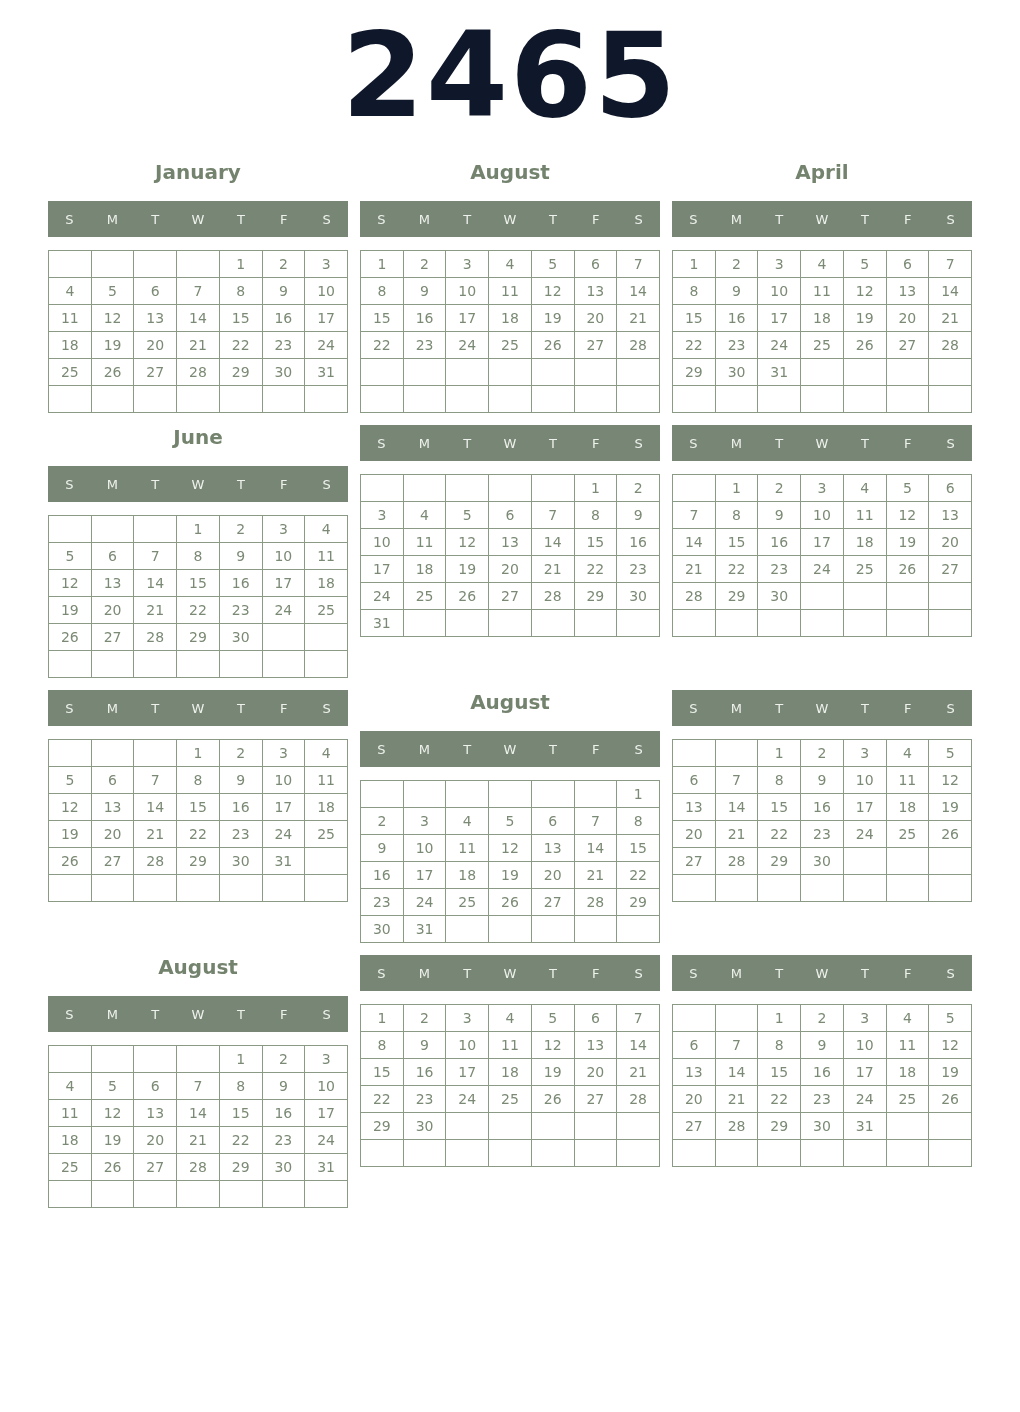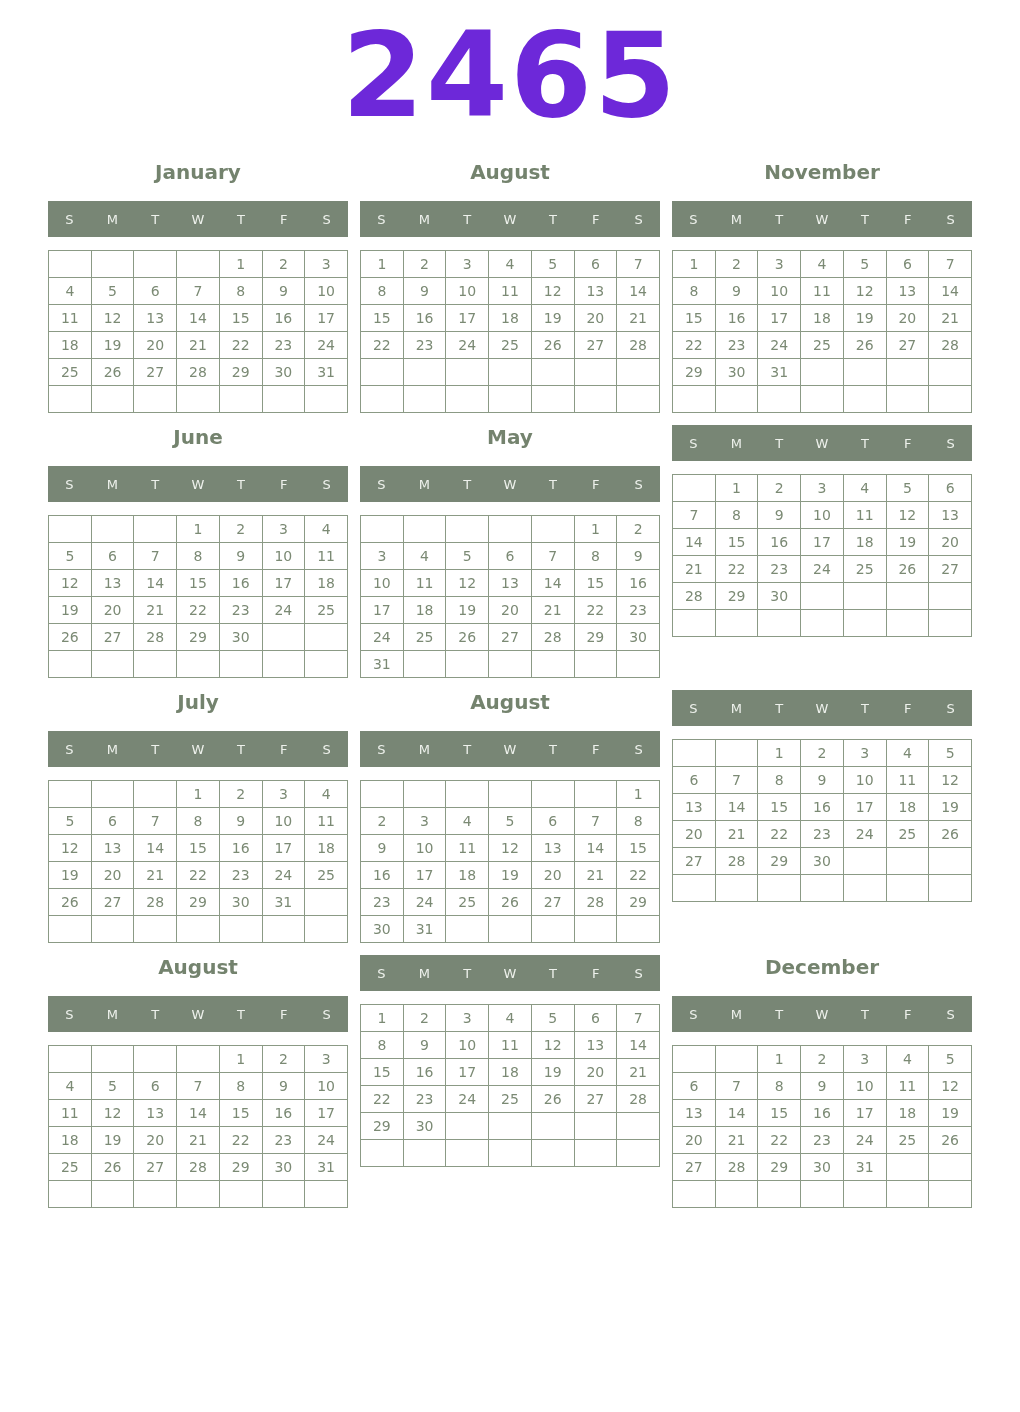--- a/index.html
+++ b/index.html
@@ -5,21 +5,21 @@
   html, body { margin: 0; padding: 0; background: #ffffff; }
   body {
     width: 1020px; height: 1412px;
     font-family: "DejaVu Sans", "Liberation Sans", sans-serif;
     -webkit-font-smoothing: antialiased;
   }
   .year {
     text-align: center;
     font-size: 118px;
     font-weight: bold;
-    color: #6d28d9;
+    color: #0f172a;
     line-height: 1.0;
     padding-top: 16px;
     letter-spacing: 2px;
   }
   .months {
     display: grid;
     grid-template-columns: repeat(3, 300px);
     column-gap: 20px;
     row-gap: 17px;
     justify-content: center;
@@ -204,21 +204,21 @@
               <td></td>
               <td></td>
               <td></td>
               <td></td>
             </tr>
           </tbody>
     </table>
   </section>
 
   <section class="month">
-    <h2 class="month-title">November</h2>
+    <h2 class="month-title">April</h2>
     <div class="weekday-header">
           <span class="wd">S</span>
           <span class="wd">M</span>
           <span class="wd">T</span>
           <span class="wd">W</span>
           <span class="wd">T</span>
           <span class="wd">F</span>
           <span class="wd">S</span>
         </div>
     <table class="days">
@@ -346,21 +346,20 @@
               <td></td>
               <td></td>
               <td></td>
               <td></td>
             </tr>
           </tbody>
     </table>
   </section>
 
   <section class="month">
-    <h2 class="month-title">May</h2>
     <div class="weekday-header">
           <span class="wd">S</span>
           <span class="wd">M</span>
           <span class="wd">T</span>
           <span class="wd">W</span>
           <span class="wd">T</span>
           <span class="wd">F</span>
           <span class="wd">S</span>
         </div>
     <table class="days">
@@ -487,21 +486,20 @@
               <td></td>
               <td></td>
               <td></td>
               <td></td>
             </tr>
           </tbody>
     </table>
   </section>
 
   <section class="month">
-    <h2 class="month-title">July</h2>
     <div class="weekday-header">
           <span class="wd">S</span>
           <span class="wd">M</span>
           <span class="wd">T</span>
           <span class="wd">W</span>
           <span class="wd">T</span>
           <span class="wd">F</span>
           <span class="wd">S</span>
         </div>
     <table class="days">
@@ -840,21 +838,20 @@
               <td></td>
               <td></td>
               <td></td>
               <td></td>
             </tr>
           </tbody>
     </table>
   </section>
 
   <section class="month">
-    <h2 class="month-title">December</h2>
     <div class="weekday-header">
           <span class="wd">S</span>
           <span class="wd">M</span>
           <span class="wd">T</span>
           <span class="wd">W</span>
           <span class="wd">T</span>
           <span class="wd">F</span>
           <span class="wd">S</span>
         </div>
     <table class="days">

